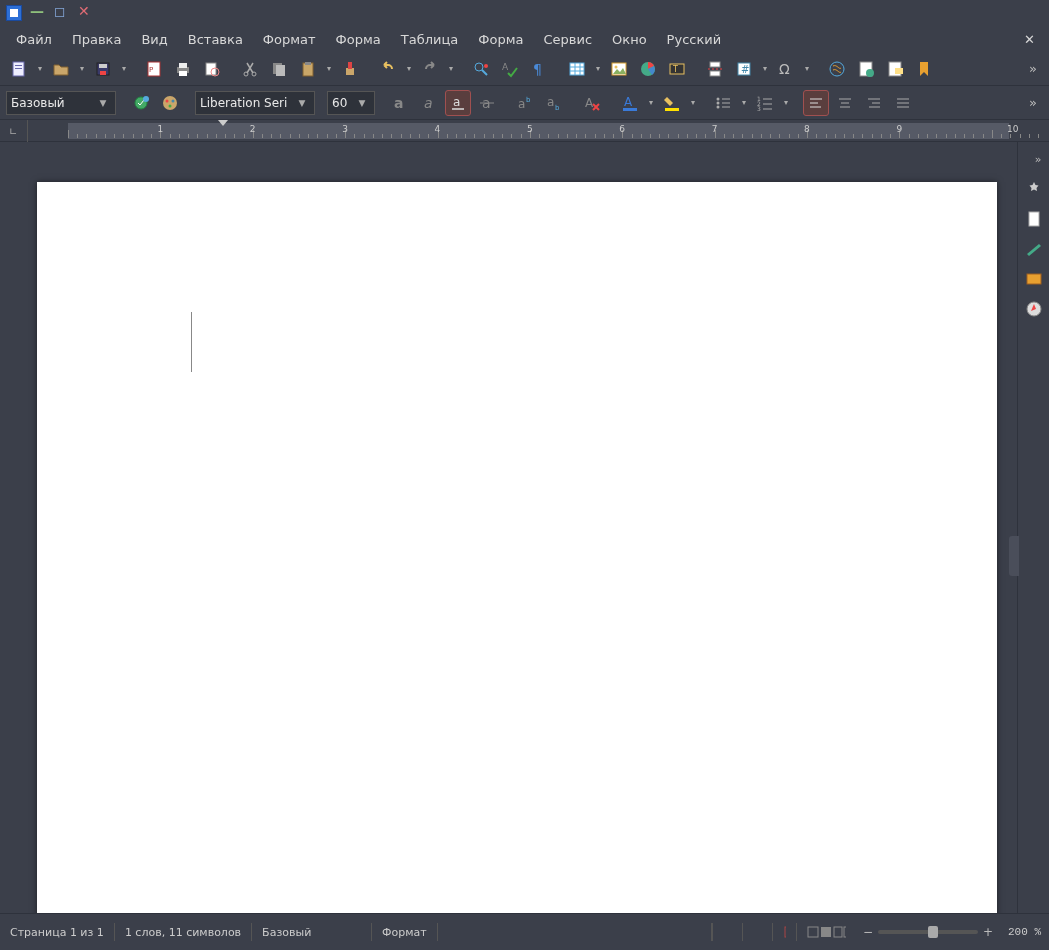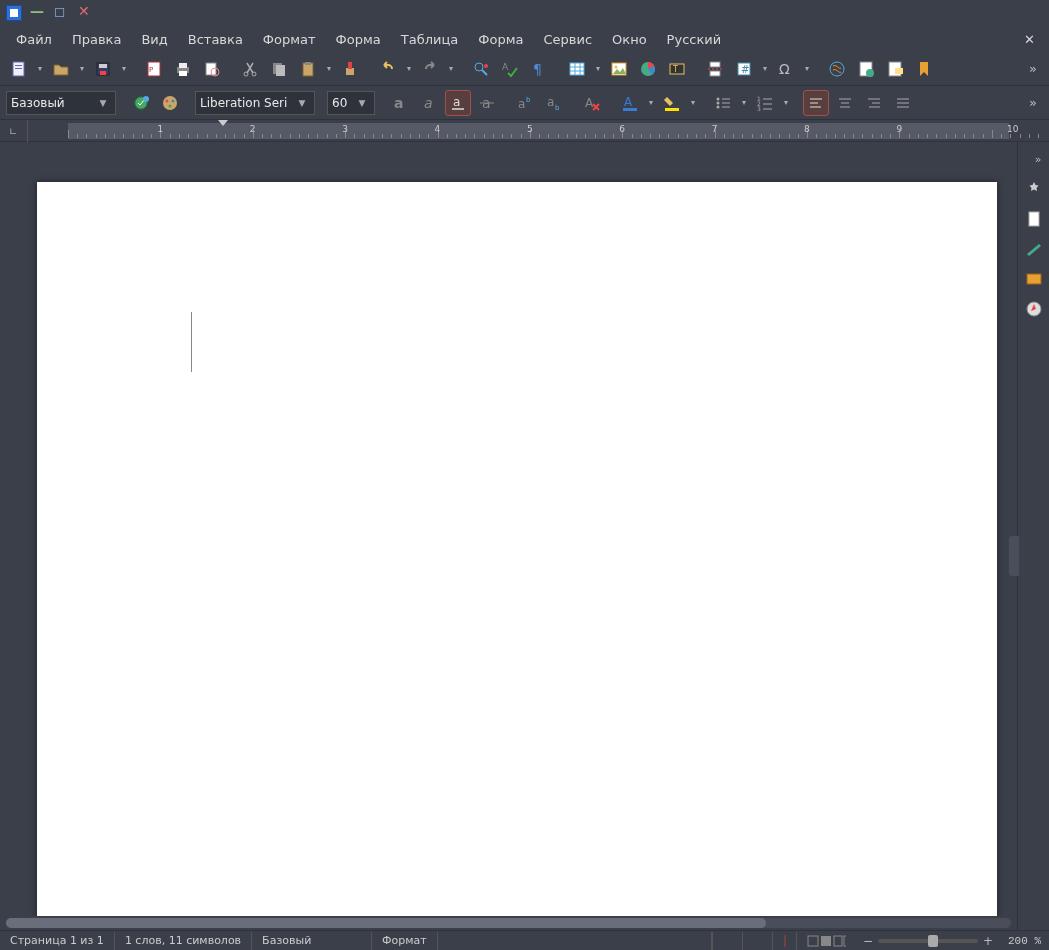--- a/index.html
+++ b/index.html
@@ -40,21 +40,21 @@
 .page { position:absolute; left:37px; top:40px; width:960px; height:1000px; background:#fff; box-shadow:0 0 6px rgba(0,0,0,.5); }
 .margin-marker { position:absolute; left:154px; top:130px; width:0; height:60px; border-left:1px solid #888; border-top:1px solid #888; right:auto; }
 .margin-marker::before { content:""; position:absolute; left:0; top:0; width:14px; height:1px; }
 .page .content-text { position:absolute; left:155px; top:190px; font-family:"Liberation Serif","Times New Roman",serif; font-size:120px; color:#1f4ea8; text-decoration:underline; text-decoration-color:#1f4ea8; text-decoration-thickness:6px; letter-spacing:-2px; white-space:nowrap; }
 .hscroll { position:absolute; left:0; right:0; bottom:0; height:14px; background:#3b3f4a; }
 .hscroll .track { position:absolute; left:6px; right:6px; top:2px; height:10px; background:#4a4e5a; border-radius:5px; }
 .hscroll .thumb { position:absolute; left:6px; width:760px; top:2px; height:10px; background:#6a6e7a; border-radius:5px; }
 .sidebar { width:32px; background:#3b3f4a; border-left:1px solid #2e323c; display:flex; flex-direction:column; align-items:center; gap:8px; padding-top:6px; }
 .sidebar .sbtn { width:22px; height:22px; display:flex; align-items:center; justify-content:center; cursor:pointer; }
 .sidebar .expand-handle { position:absolute; right:30px; top:50%; width:10px; height:40px; background:#4a4e5a; border-radius:3px 0 0 3px; cursor:pointer; }
-.statusbar { position:absolute; bottom:0; left:0; right:0; height:20px; background:#3b3f4a; border-top:1px solid #2e323c; display:flex; align-items:center; font-size:11px; color:#ccc; }
+.statusbar { position:absolute; bottom:0; left:0; right:0; height:37px; background:#3b3f4a; border-top:1px solid #2e323c; display:flex; align-items:center; font-size:11px; color:#ccc; }
 .statusbar .sseg { padding:0 10px; border-right:1px solid #555; height:18px; display:flex; align-items:center; }
 .statusbar .sseg.r { border-left:1px solid #555; border-right:none; }
 .statusbar .spacer { flex:1; border-right:1px solid #555; height:18px; }
 .zoom-slider { display:flex; align-items:center; gap:4px; padding:0 6px; }
 .zoom-slider .ztrack { width:100px; height:4px; background:#555; position:relative; border-radius:2px; }
 .zoom-slider .zthumb { position:absolute; left:50px; top:-4px; width:10px; height:12px; background:#aaa; border-radius:2px; }
 .zoom-slider .zm { cursor:pointer; font-size:12px; color:#bbb; width:12px; text-align:center; }
 .zoomtxt { padding:0 8px;font-family:Liberation Mono, monospace; }
 .tbtn.active { background:#5a3e3e; border:1px solid #a05050; }
 </style>

